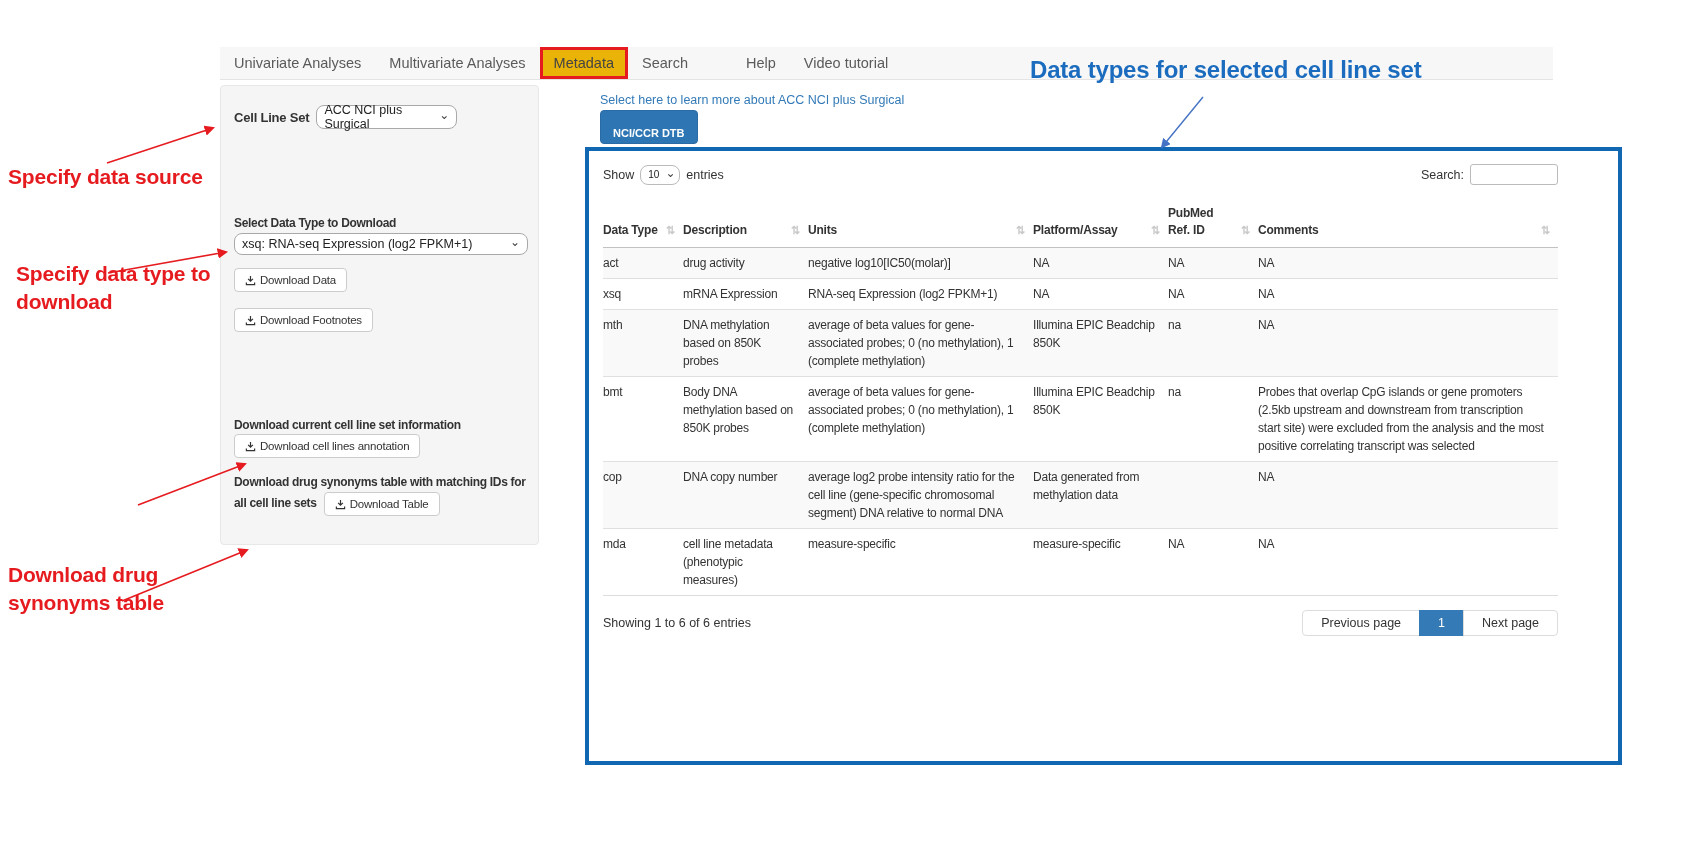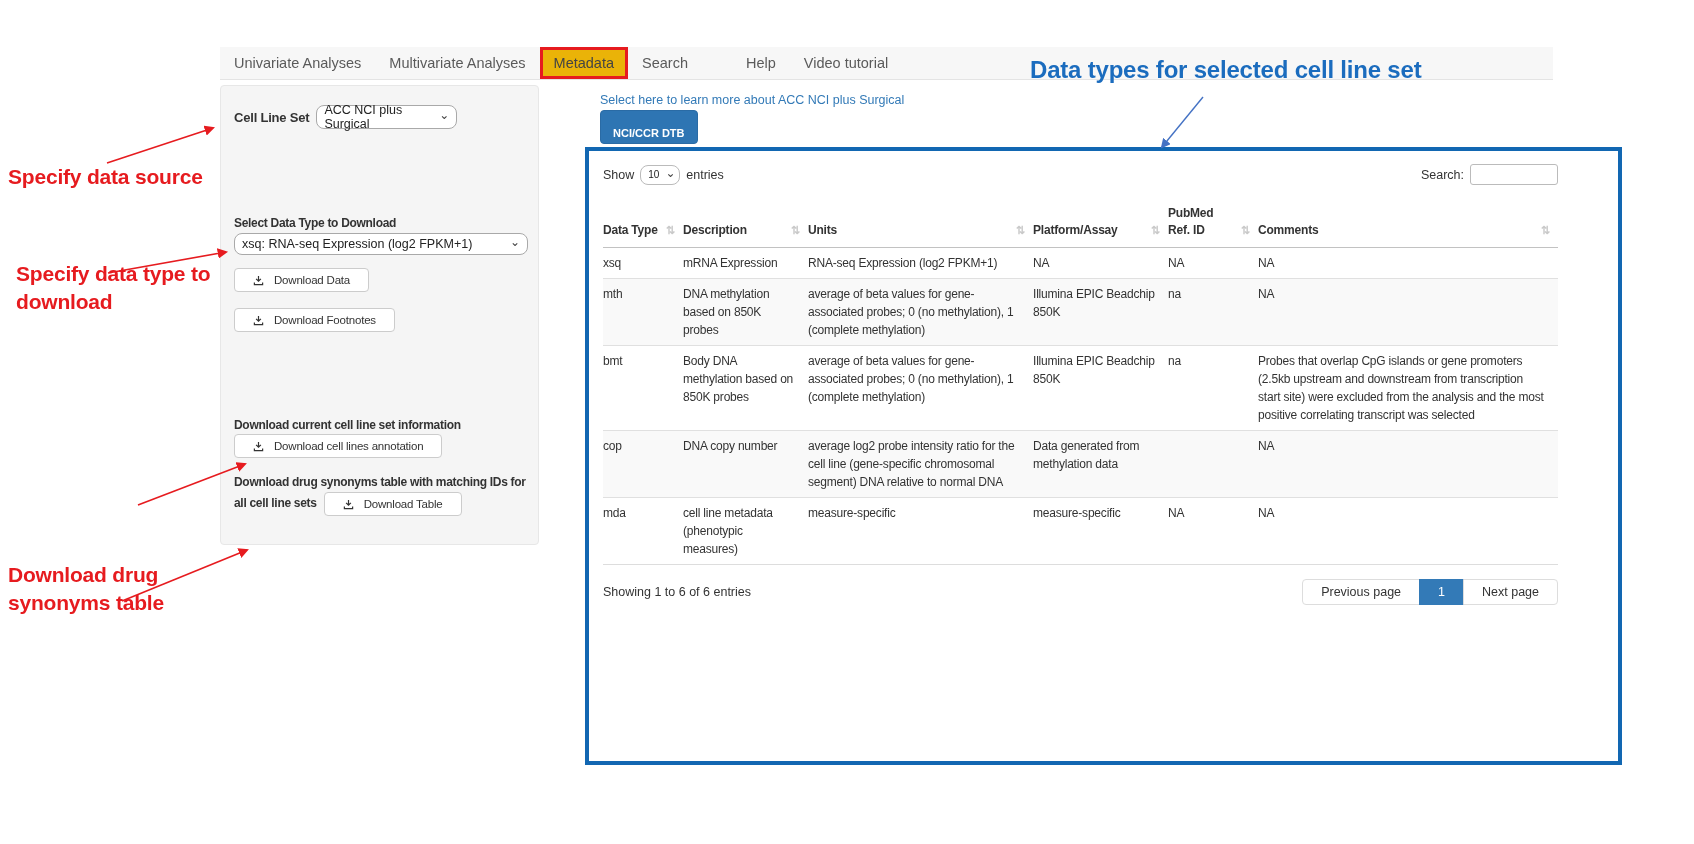--- a/index.html
+++ b/index.html
@@ -36,22 +36,22 @@
   .panel .abs { position:absolute; left:13px; }
   .fieldrow { display:flex; align-items:center; gap:7px; }
   .blabel { font-weight:bold; font-size:13px; color:#333; letter-spacing:-0.2px; }
   .heading { font-weight:bold; font-size:12px; color:#333; letter-spacing:-0.3px; line-height:1.6; }
   .sel { display:inline-flex; align-items:center; justify-content:space-between;
          background:#fff; border:1px solid #a9a9a9; border-radius:8px;
          padding:2px 7px; font-size:12.5px; height:23px; color:#222; cursor:pointer; }
   .sel .chev { color:#444; font-size:12px; margin-left:6px; line-height:1; transform:translateY(-2px); }
   .sel.wide { width:294px; height:22px; }
   .sel.small { width:40px; height:20px; font-size:10px; border-color:#bbb; }
-  .btn-dl { display:inline-flex; align-items:center; gap:10px; background:#fff;
-            border:1px solid #ccc; border-radius:4px; padding:5px 18px;
+  .btn-dl { display:inline-flex; align-items:center; gap:4px; background:#fff;
+            border:1px solid #ccc; border-radius:4px; padding:5px 10px;
             font-size:11.5px; color:#333; cursor:pointer; font-family:inherit; letter-spacing:-0.2px; }
   .btn-dl svg { flex:0 0 auto; }
   .drug-head { width:300px; }
   .drug-head .btn-dl { vertical-align:middle; margin-left:4px; }
 
   
   .learn-link { position:absolute; left:600px; top:93px; font-size:12.5px;
                 color:var(--primary-blue,#337ab7); text-decoration:none; cursor:pointer; }
   .src-btn { position:absolute; left:600px; top:110px; height:27px; padding:16px 12px;
              background:#2e75b3; color:#fff; font-weight:bold; font-size:11px;
@@ -226,20 +226,28 @@
             </th>
             <th>
               <div class="hcell">
                 <span>Comments</span>
                 <span class="sort">⇅</span>
               </div>
             </th>
           </tr>
       </thead>
       <tbody>
+          <tr class="odd">
+            <td>act</td>
+            <td>drug activity</td>
+            <td>negative log10[IC50(molar)]</td>
+            <td>NA</td>
+            <td>NA</td>
+            <td>NA</td>
+          </tr>
           <tr class="even">
             <td>xsq</td>
             <td>mRNA Expression</td>
             <td>RNA-seq Expression (log2 FPKM+1)</td>
             <td>NA</td>
             <td>NA</td>
             <td>NA</td>
           </tr>
           <tr class="odd">
             <td>mth</td>

